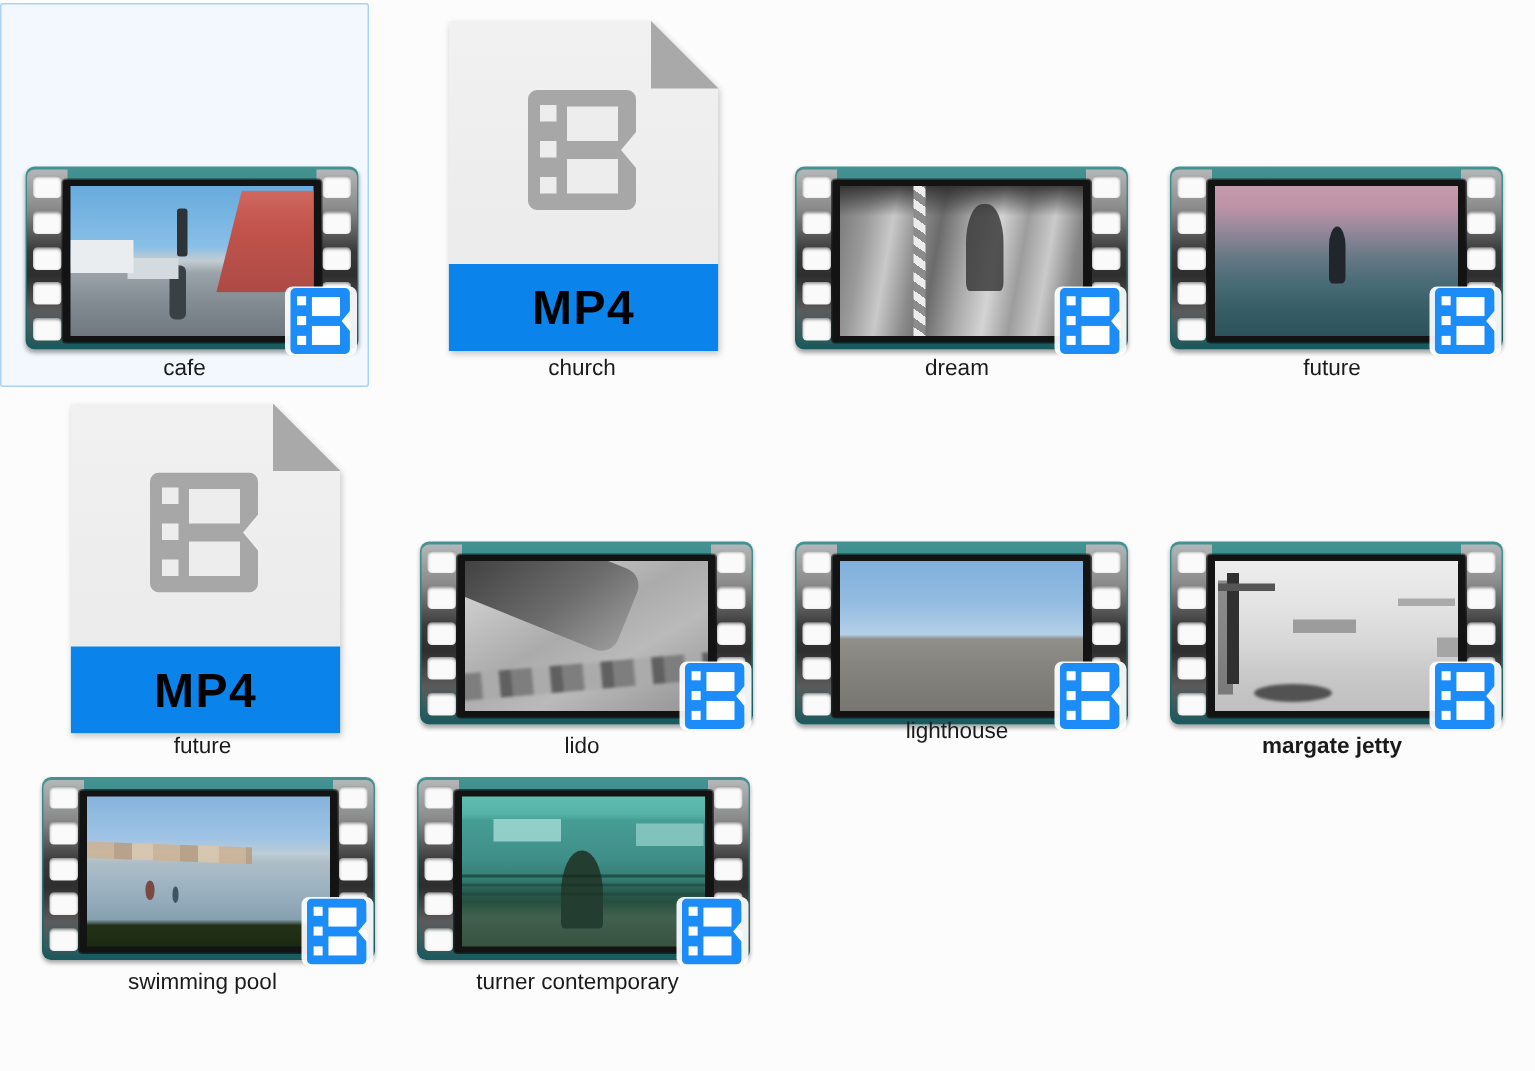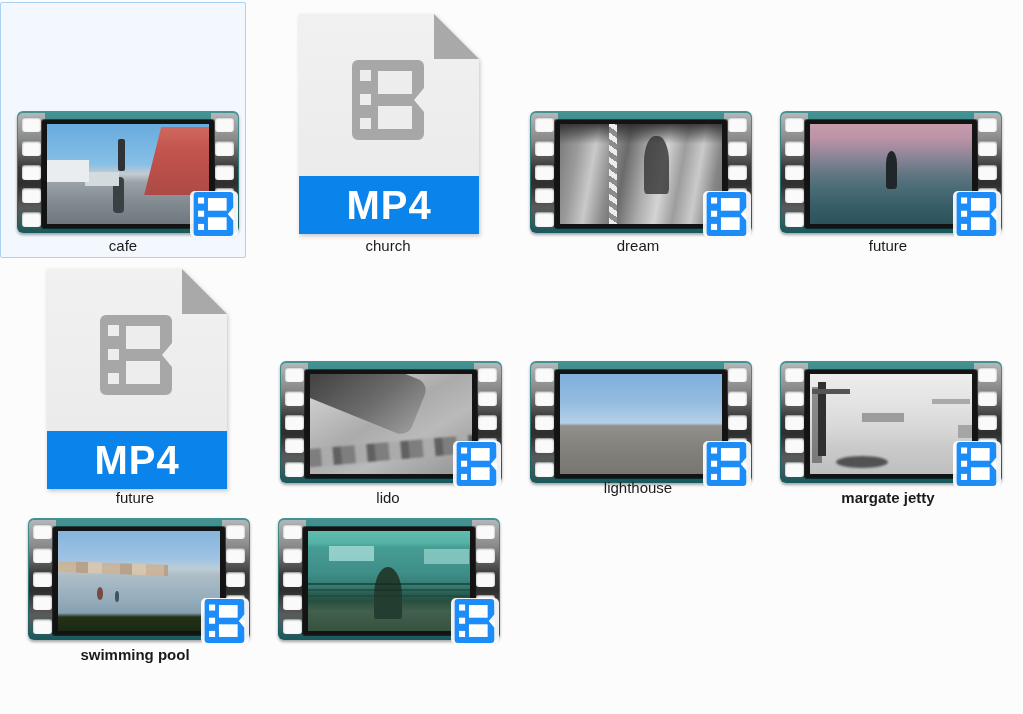--- a/index.html
+++ b/index.html
@@ -14,21 +14,21 @@
   
   .doc-wrap{position:absolute;filter:drop-shadow(1px 2px 2px rgba(0,0,0,.22));}
   .doc{position:relative;width:180px;height:220px;background:linear-gradient(180deg,#f1f1f1,#e9e9e9);
        clip-path:polygon(0 0,135px 0,100% 45px,100% 100%,0 100%);}
   .doc .fold{position:absolute;right:0;top:0;width:45px;height:45px;
        background:linear-gradient(to bottom left,rgba(0,0,0,0) 49.5%,#a9a9a9 50%);}
   .doc-glyph{position:absolute;left:52px;top:46px;width:76px;height:80px;}
   .doc-glyph svg{width:100%;height:100%;display:block;}
   .band{position:absolute;left:0;right:0;bottom:0;height:58px;background:var(--accent-blue,#0a84ea);
         display:flex;align-items:center;justify-content:center;}
-  .band span{font-size:40px;font-weight:bold;color:#ffffff;letter-spacing:1px;}
+  .band span{font-size:32px;font-weight:bold;color:#000000;letter-spacing:1px;}
 
   
   .film{position:absolute;width:222px;height:122px;border-radius:6px;
         background:linear-gradient(180deg,#449292 0%,#2c7676 50%,var(--film-teal,#185a5e) 100%);
         box-shadow:0 2px 3px rgba(0,0,0,.35);}
   .sprockets{position:absolute;top:2px;bottom:2px;width:27px;display:flex;flex-direction:column;
         justify-content:space-between;align-items:center;padding:4px 0;box-sizing:border-box;
         background:linear-gradient(180deg,rgba(185,185,185,.95) 0%,#8a8a8a 22%,#3a3a3a 46%,#2e2e2e 60%,#5a5a5a 80%,rgba(70,70,70,.15) 100%);}
   .sprockets.left{left:1px;border-radius:5px 0 0 5px;}
   .sprockets.right{right:1px;border-radius:0 5px 5px 0;}
@@ -328,21 +328,21 @@
             <rect x="8" y="10" width="11" height="11" fill="#ffffff"></rect>
             <rect x="8" y="34" width="11" height="11" fill="#ffffff"></rect>
             <rect x="8" y="58" width="11" height="11" fill="#ffffff"></rect>
             <rect x="26" y="11" width="34" height="23" fill="#ffffff"></rect>
             <rect x="26" y="46" width="34" height="23" fill="#ffffff"></rect>
           </svg>
         </div>
       </div>
       <div class="label" style="top: 226px; font-weight: bold;">margate jetty</div>
     </div>
-    <div class="item" style="left: 12px; top: 512px; width: 246px; height: 152px; font-weight: bold;">
+    <div class="item" style="left: 12px; top: 512px; width: 246px; height: 152px;">
       <div class="film" style="left: 15px; top: 5px;">
         <div class="sprockets left">
           <span class="hole"></span>
           <span class="hole"></span>
           <span class="hole"></span>
           <span class="hole"></span>
           <span class="hole"></span>
         </div>
         <div class="sprockets right">
           <span class="hole"></span>
@@ -394,14 +394,15 @@
           <svg viewBox="0 0 74 80" xmlns="http://www.w3.org/2000/svg">
             <path fill="#1b8cf8" d="M6 0 h60 a6 6 0 0 1 6 6 v22 l-10 12 10 12 v22 a6 6 0 0 1 -6 6 H6 a6 6 0 0 1 -6 -6 V6 a6 6 0 0 1 6 -6 z"></path>
             <rect x="8" y="10" width="11" height="11" fill="#ffffff"></rect>
             <rect x="8" y="34" width="11" height="11" fill="#ffffff"></rect>
             <rect x="8" y="58" width="11" height="11" fill="#ffffff"></rect>
             <rect x="26" y="11" width="34" height="23" fill="#ffffff"></rect>
             <rect x="26" y="46" width="34" height="23" fill="#ffffff"></rect>
           </svg>
         </div>
       </div>
+      <div class="label" style="top: 133px;">turner contemporary</div>
     </div>
   </div>
 
 </body></html>

